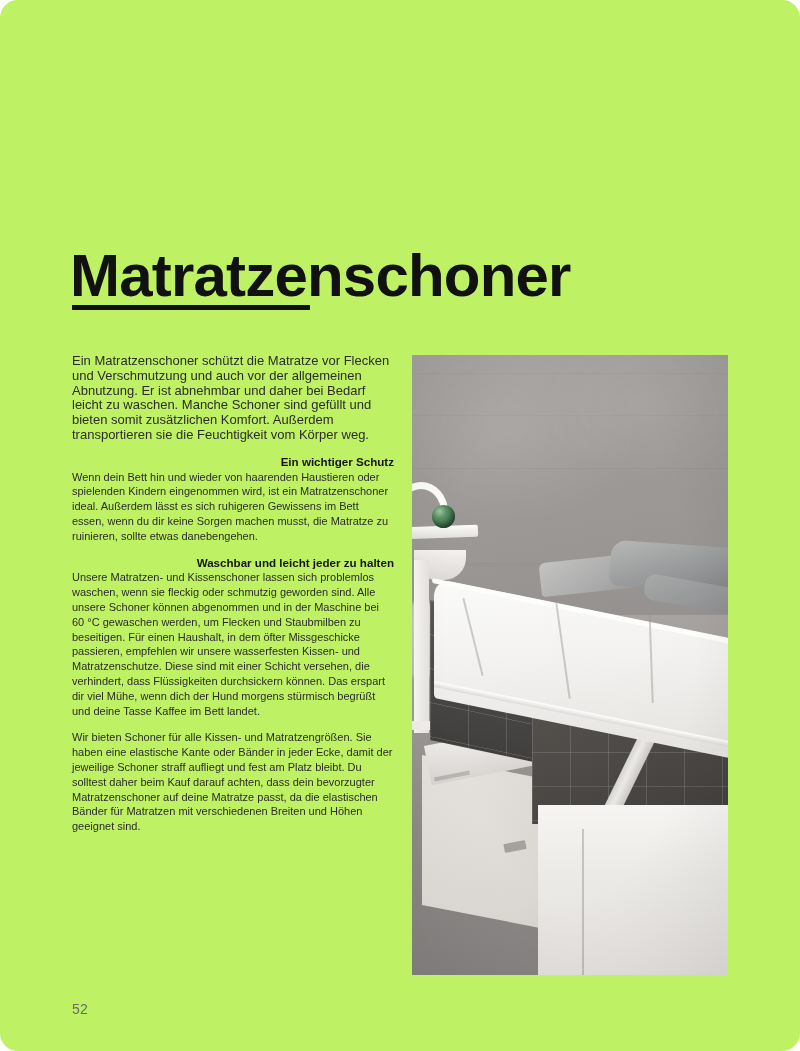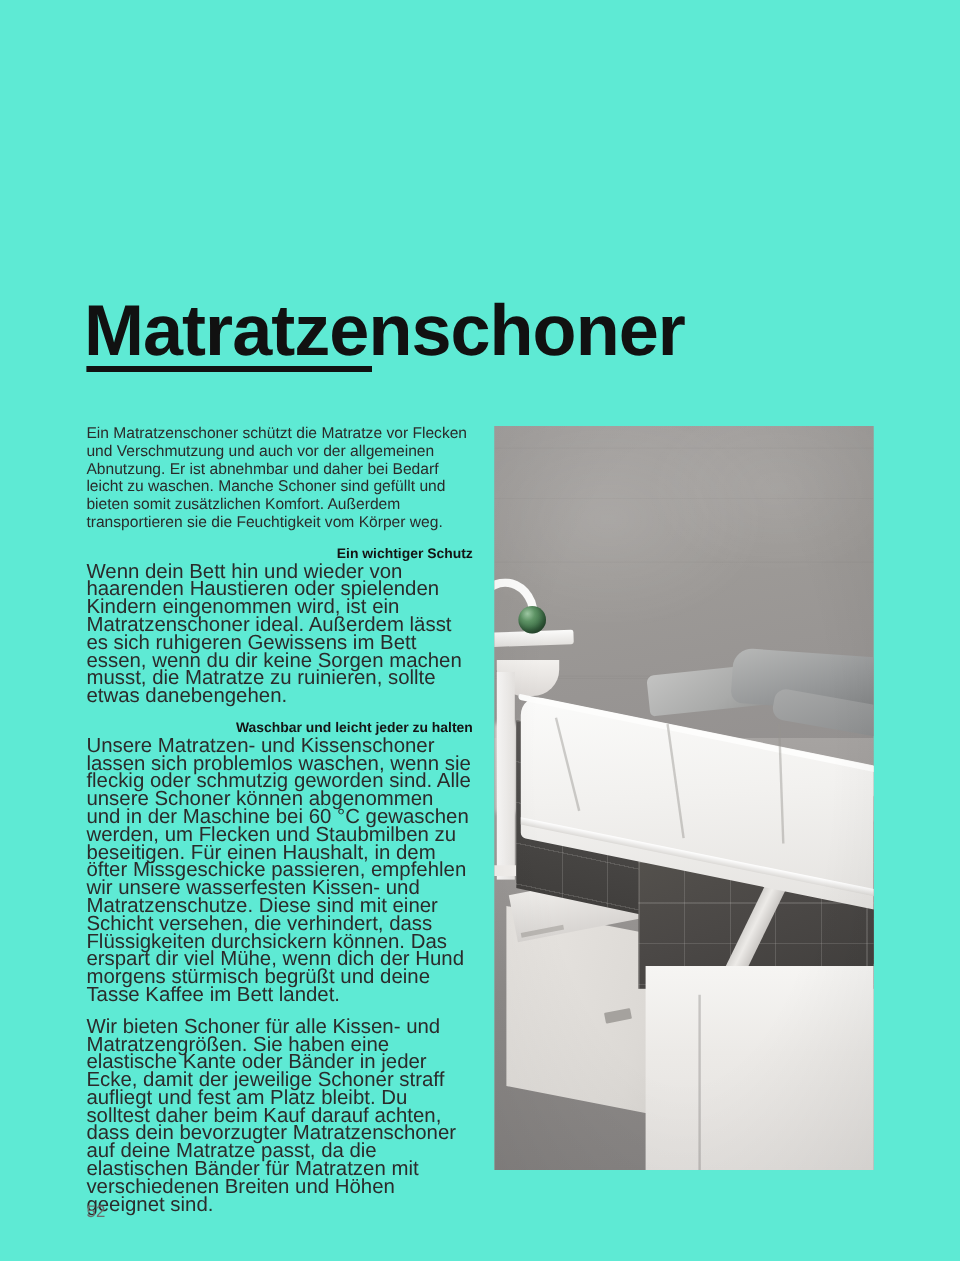--- a/index.html
+++ b/index.html
@@ -12,21 +12,22 @@
     height: 1051px;
     position: relative;
     overflow: hidden;
     font-family: "Liberation Sans", sans-serif;
     -webkit-font-smoothing: antialiased;
   }
 
   .page {
     position: absolute;
     inset: 0;
-    background: #5eead4;
+    background: #bef264;
+    border-radius: 18px;
   }
 
   
   .page-title {
     position: absolute;
     left: 70px;
     top: 206px;
     font-size: 60px;
     font-weight: bold;
     letter-spacing: -0.8px;
@@ -64,21 +65,21 @@
   .section-heading {
     font-size: 11.6px;
     line-height: 14.8px;
     font-weight: bold;
     color: #141414;
     margin: 0;
     text-align: right;
   }
 
   .section-body {
-    font-size: 17px;
+    font-size: 11px;
     line-height: 14.8px;
     color: #2b2b2b;
     margin: 0 0 12px 0;
   }
 
   
   .photo {
     position: absolute;
     left: 412px;
     top: 355px;

